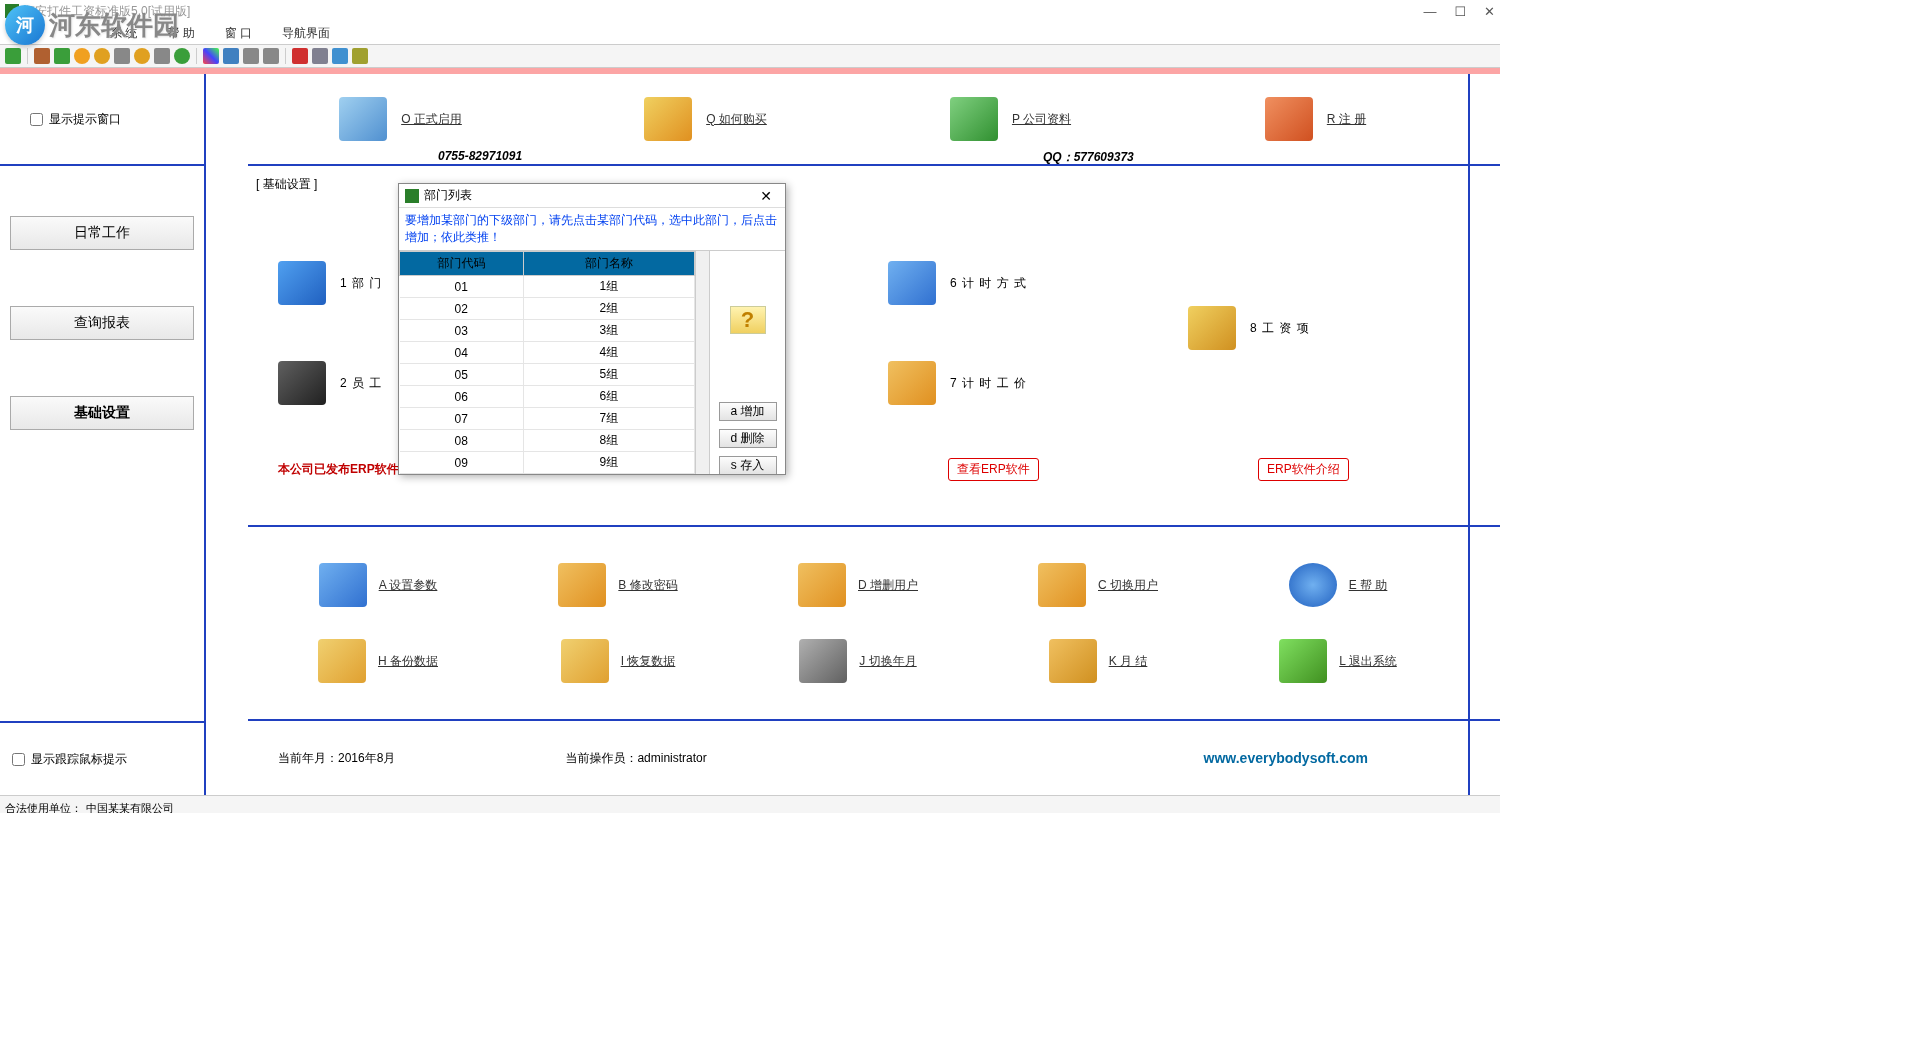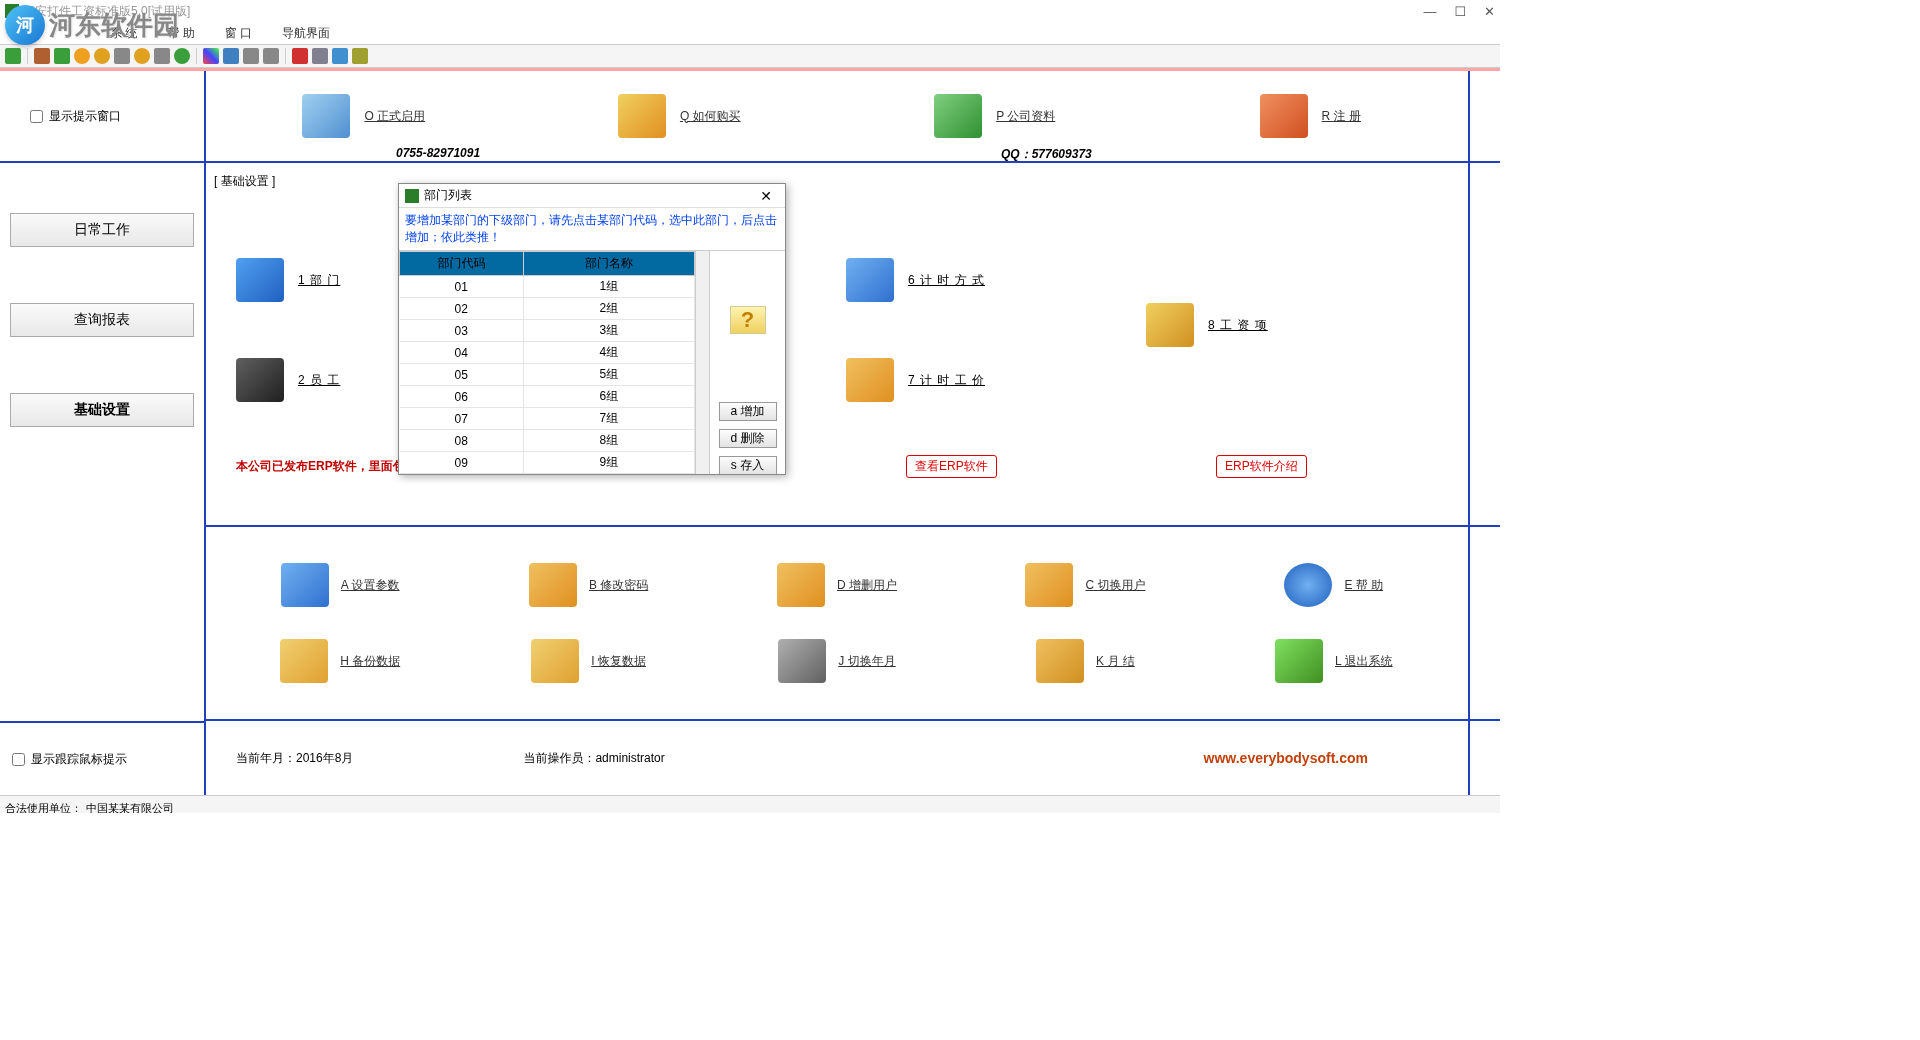--- a/index.html
+++ b/index.html
@@ -14,21 +14,21 @@
     .menubar span { cursor: pointer; }
     
     .toolbar { height: 24px; background: #f5f5f5; border-top: 1px solid #ccc; border-bottom: 1px solid #ccc; display: flex; align-items: center; padding: 0 5px; gap: 4px; }
     .toolbar-icon { width: 16px; height: 16px; cursor: pointer; border-radius: 2px; }
     .toolbar-sep { width: 1px; height: 16px; background: #ccc; margin: 0 2px; }
     
     .watermark { position: absolute; top: 5px; left: 5px; z-index: 100; display: flex; align-items: center; gap: 4px; }
     .watermark-logo { width: 40px; height: 40px; border-radius: 50%; background: linear-gradient(135deg, #4fc3f7, #1976d2); display: flex; align-items: center; justify-content: center; color: #fff; font-weight: bold; font-size: 18px; box-shadow: 0 2px 4px rgba(0,0,0,0.2); }
     .watermark-text { color: #888; font-size: 26px; font-weight: bold; text-shadow: 1px 1px 2px rgba(0,0,0,0.1); }
     
-    .main-container { display: flex; height: calc(100% - 68px - 18px); border-top: 3px solid #fca5a5; }
+    .main-container { display: flex; height: calc(100% - 68px - 18px); border-top: 6px solid #fca5a5; gap: 42px; }
     
     .sidebar { width: 206px; border-right: 2px solid #2040c0; display: flex; flex-direction: column; }
     .sidebar-top { height: 92px; border-bottom: 2px solid #2040c0; display: flex; align-items: center; padding-left: 30px; }
     .sidebar-checkbox { display: flex; align-items: center; gap: 6px; cursor: pointer; }
     .sidebar-checkbox input { width: 13px; height: 13px; }
     .sidebar-buttons { flex: 1; padding-top: 50px; display: flex; flex-direction: column; align-items: center; gap: 56px; }
     .sidebar-btn { width: 184px; height: 34px; background: linear-gradient(#fafafa, #e8e8e8); border: 1px solid #aaa; cursor: pointer; font-size: 14px; font-family: inherit; }
     .sidebar-bottom { height: 74px; border-top: 2px solid #2040c0; display: flex; align-items: center; padding-left: 12px; }
     
     .content { flex: 1; display: flex; flex-direction: column; }
@@ -39,36 +39,36 @@
     .nav-icon { width: 48px; height: 44px; border-radius: 4px; }
     .link-text { color: #333; text-decoration: underline; }
     .upper-side { width: 32px; border-left: 2px solid #2040c0; }
     
     .section-label { padding: 8px 6px; }
     
     .middle-section { flex: 1; display: flex; position: relative; border-bottom: 2px solid #2040c0; }
     .middle-items { flex: 1; padding: 50px 10px 10px 30px; position: relative; }
     .mid-item { position: absolute; display: flex; align-items: center; gap: 14px; cursor: pointer; }
     .mid-icon { width: 48px; height: 44px; border-radius: 4px; }
-    .mid-label { text-decoration: underline; letter-spacing: 1px; }
+    .mid-label { letter-spacing: 1px; }
     
     .erp-text { position: absolute; top: 295px; left: 30px; color: #c00000; font-weight: bold; }
     .erp-btn { position: absolute; padding: 2px 8px; border: 1.5px solid #d00; color: #d00; border-radius: 3px; cursor: pointer; background: #fff; font-size: 12px; }
     
     .middle-side { width: 32px; border-left: 2px solid #2040c0; }
     
     .lower-section { height: 194px; border-bottom: 2px solid #2040c0; display: flex; }
     .lower-grid { flex: 1; display: grid; grid-template-columns: repeat(5, 1fr); grid-template-rows: 1fr 1fr; padding: 20px 10px; }
     .lower-item { display: flex; align-items: center; justify-content: center; gap: 12px; cursor: pointer; }
     .low-icon { width: 48px; height: 44px; border-radius: 4px; }
     .lower-side { width: 32px; border-left: 2px solid #2040c0; }
     
     .footer-row { height: 74px; display: flex; }
     .footer-content { flex: 1; display: flex; align-items: center; padding-left: 30px; position: relative; }
-    .footer-url { position: absolute; right: 100px; color: #c2410c; font-weight: bold; font-size: 14px; }
+    .footer-url { position: absolute; right: 100px; color: #0369a1; font-weight: bold; font-size: 14px; }
     .footer-side { width: 32px; border-left: 2px solid #2040c0; }
     
     .statusbar { height: 18px; background: #f5f5f5; border-top: 1px solid #ccc; display: flex; align-items: center; padding: 12px 5px; font-size: 11px; }
     .statusbar span:last-child { margin-left: 4px; }
     
     
     .dialog { position: absolute; left: 398px; top: 183px; width: 388px; height: 292px; background: #fff; border: 1px solid #888; box-shadow: 2px 2px 8px rgba(0,0,0,0.3); z-index: 200; display: flex; flex-direction: column; }
     .dlg-title { height: 24px; background: #fff; display: flex; align-items: center; padding: 0 6px; border-bottom: 1px solid #ddd; }
     .dlg-title-icon { width: 14px; height: 14px; background: #2a7e2a; margin-right: 5px; }
     .dlg-close { margin-left: auto; width: 26px; height: 20px; display: flex; align-items: center; justify-content: center; cursor: pointer; font-size: 14px; }

